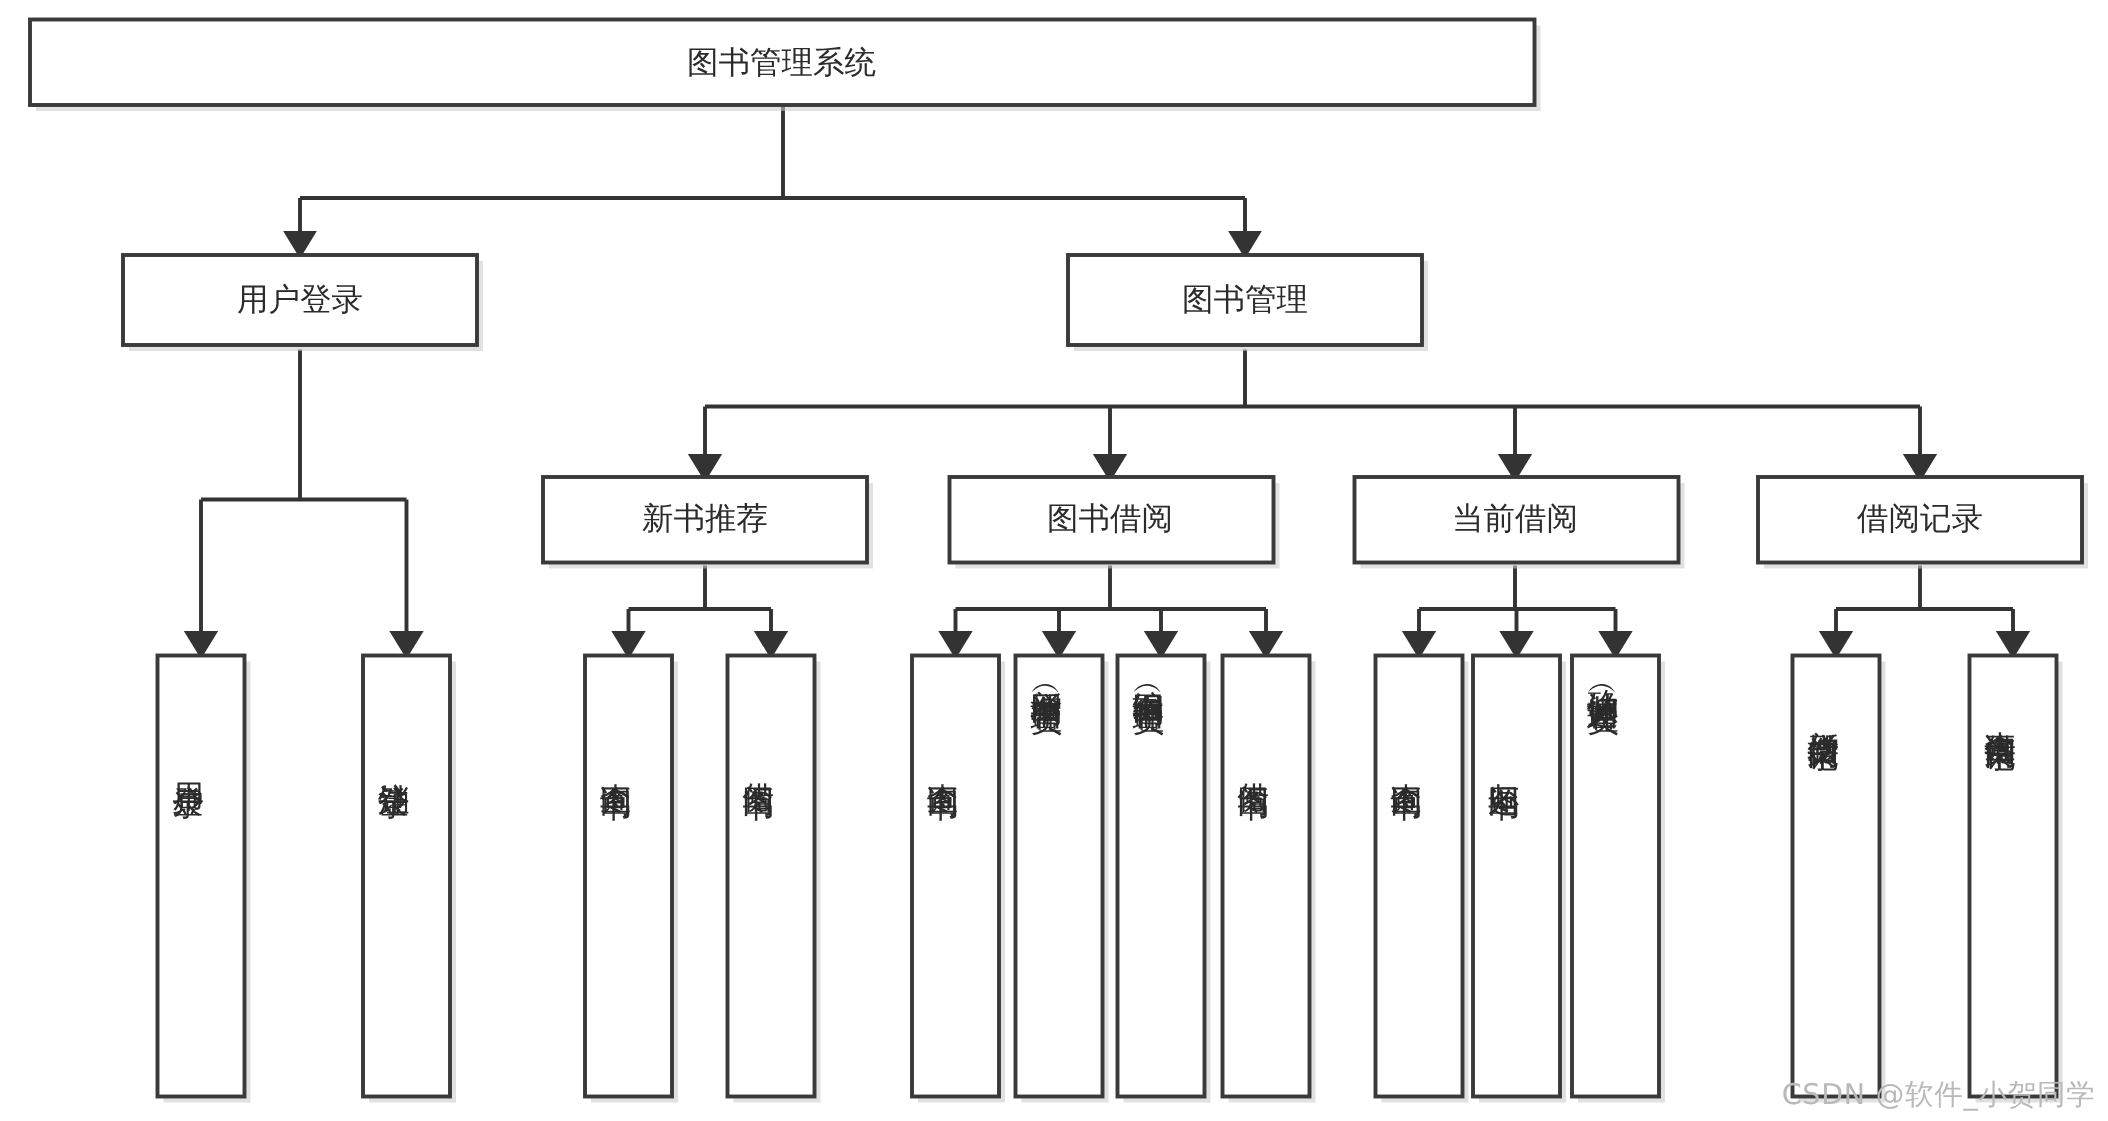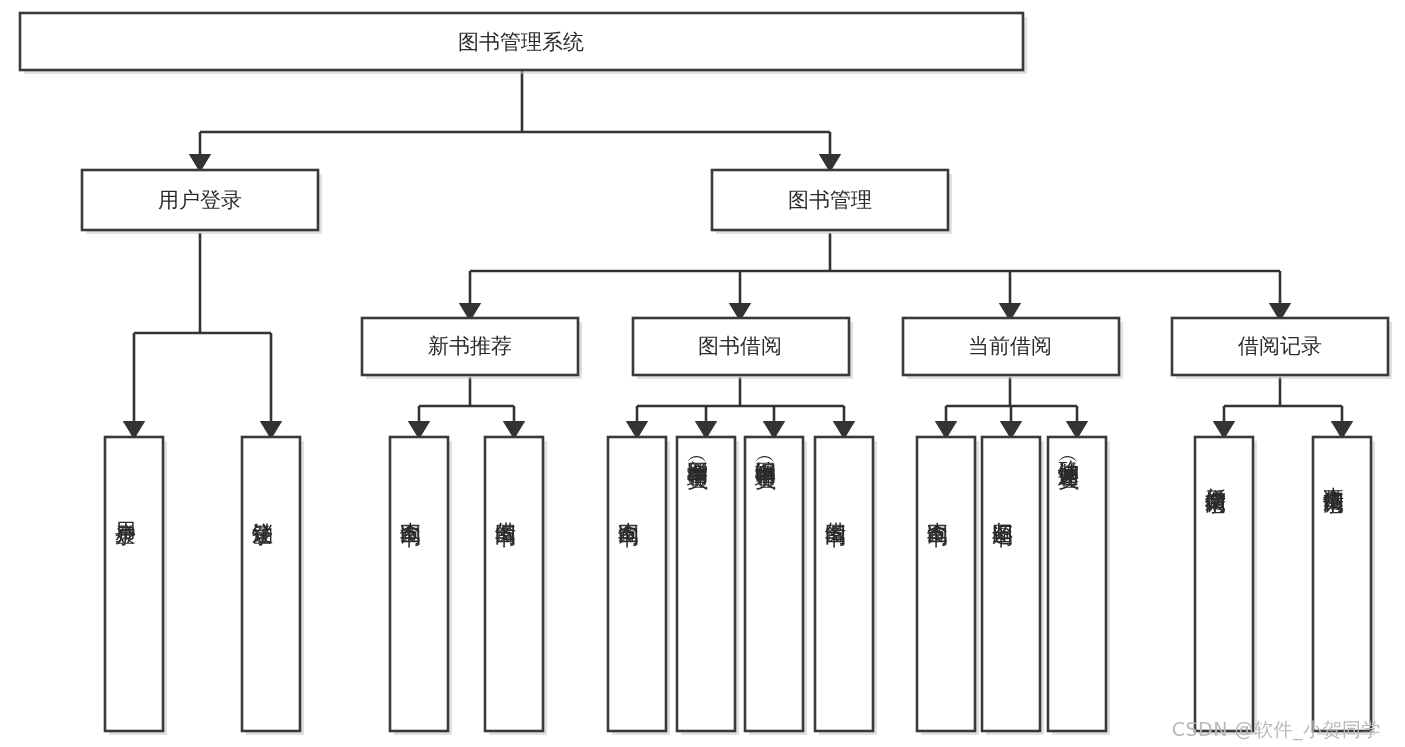--- a/index.html
+++ b/index.html
@@ -61,21 +61,21 @@
     color: #2b2b2b;
     writing-mode: vertical-rl;
     text-orientation: upright;
     letter-spacing: 1.5px;
     white-space: nowrap;
     text-align: left;
     pointer-events: none;
   }
   .watermark {
     position: absolute;
-    right: 24px;
+    right: 8px;
     bottom: 4px;
     font-family: "DejaVu Sans", "Liberation Sans", sans-serif;
     font-size: 19px;
     color: #b9b9b9;
     letter-spacing: 0.5px;
     white-space: nowrap;
   }
 </style>
 </head>
 <body>

